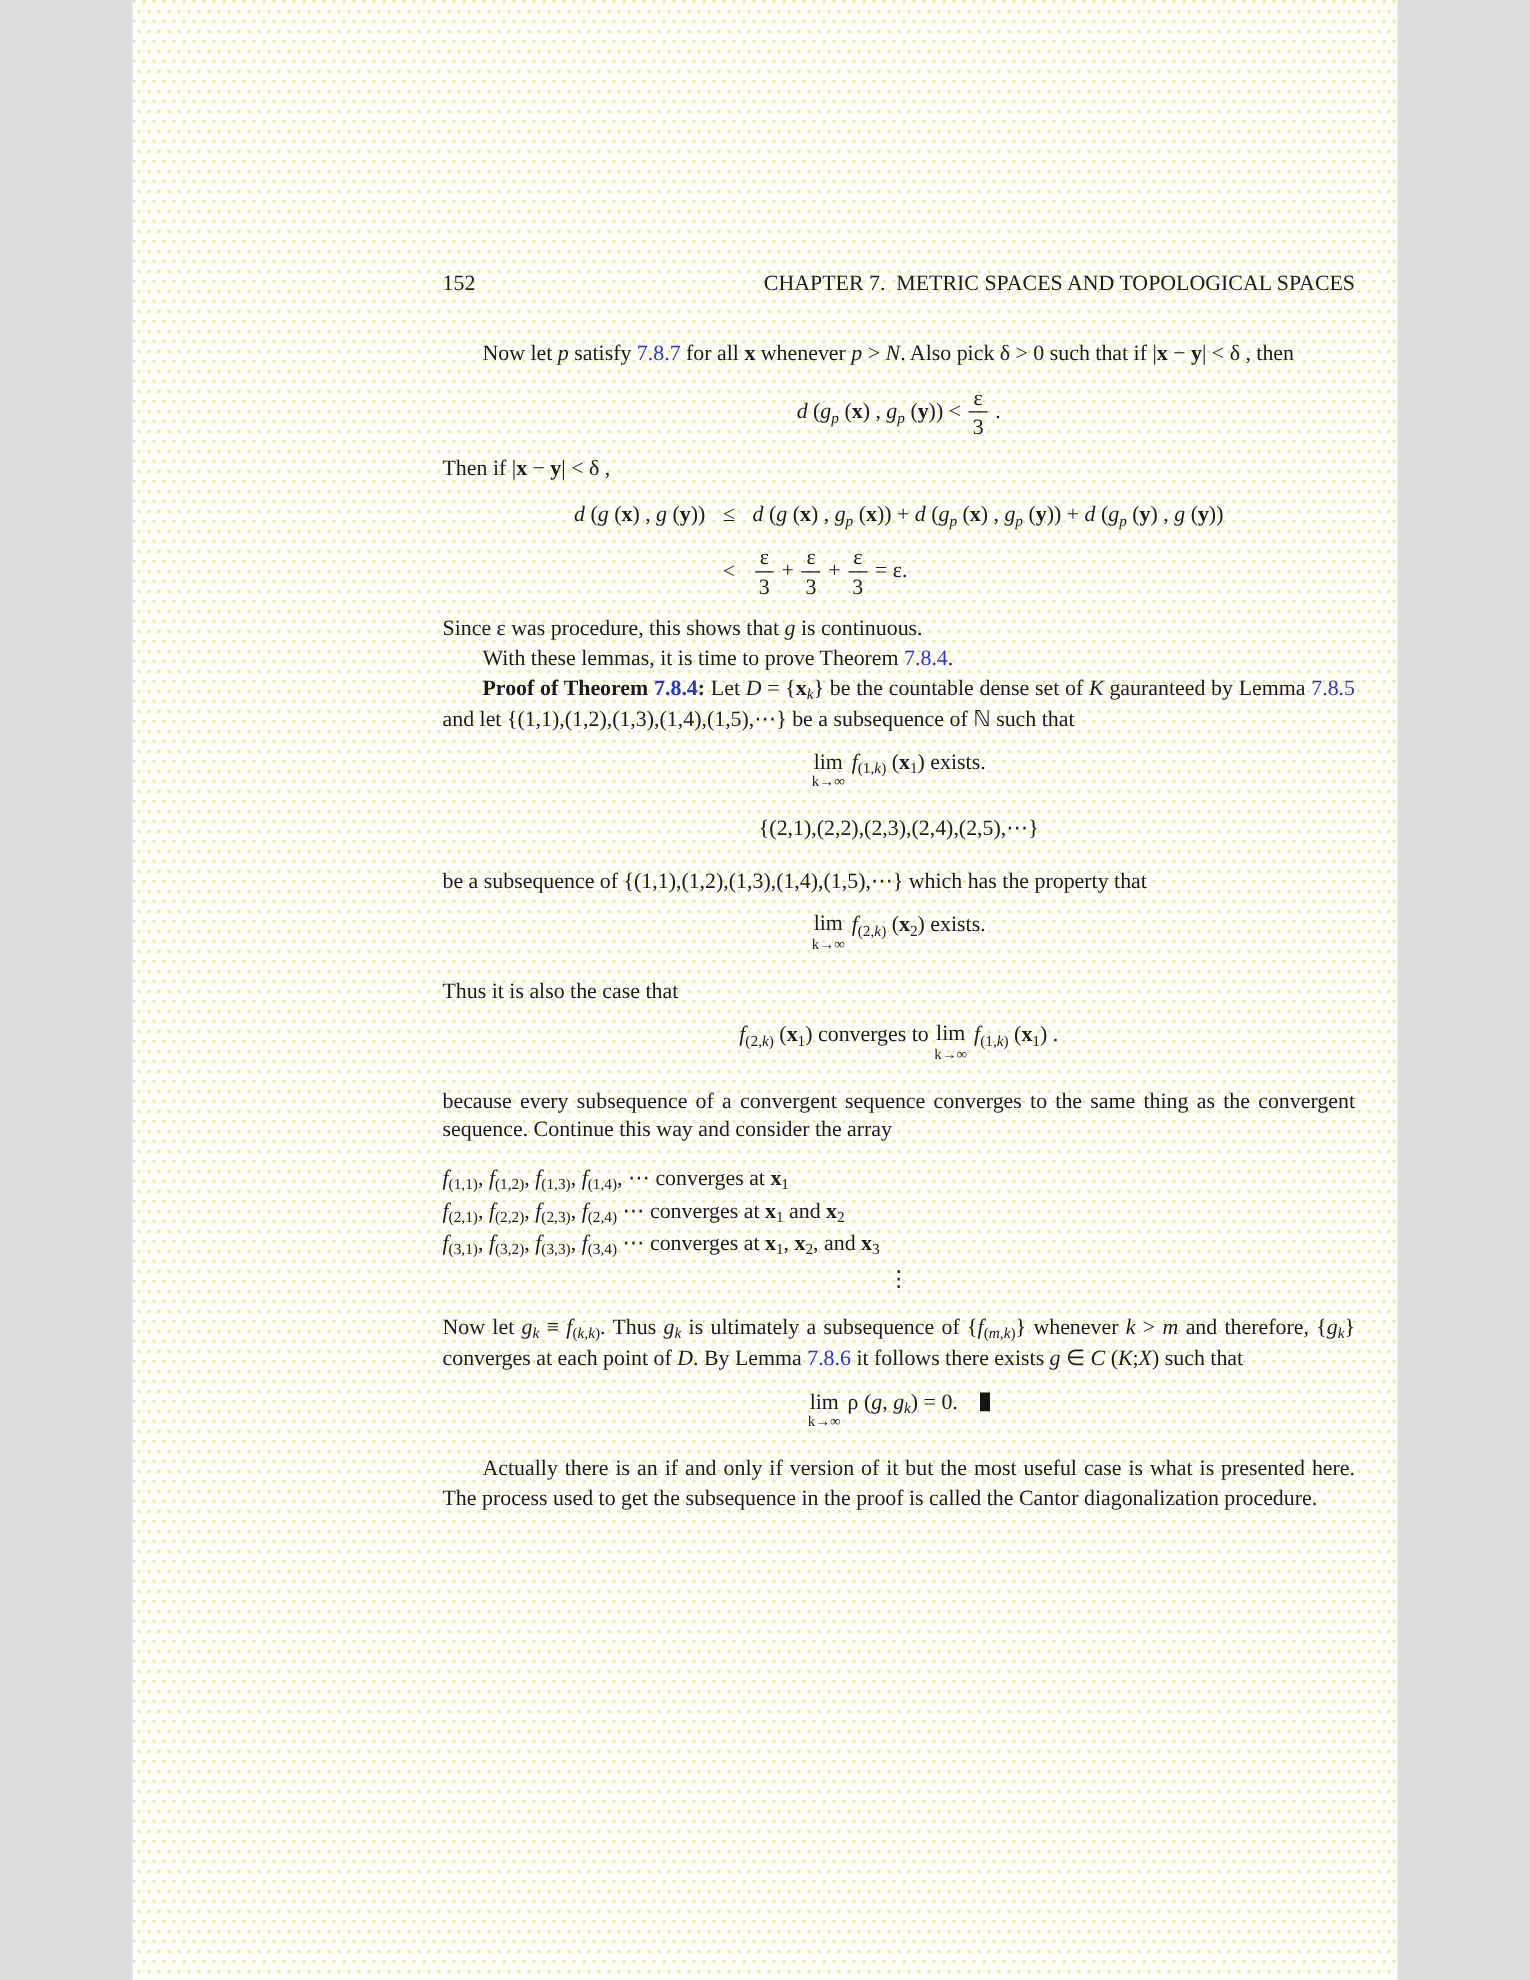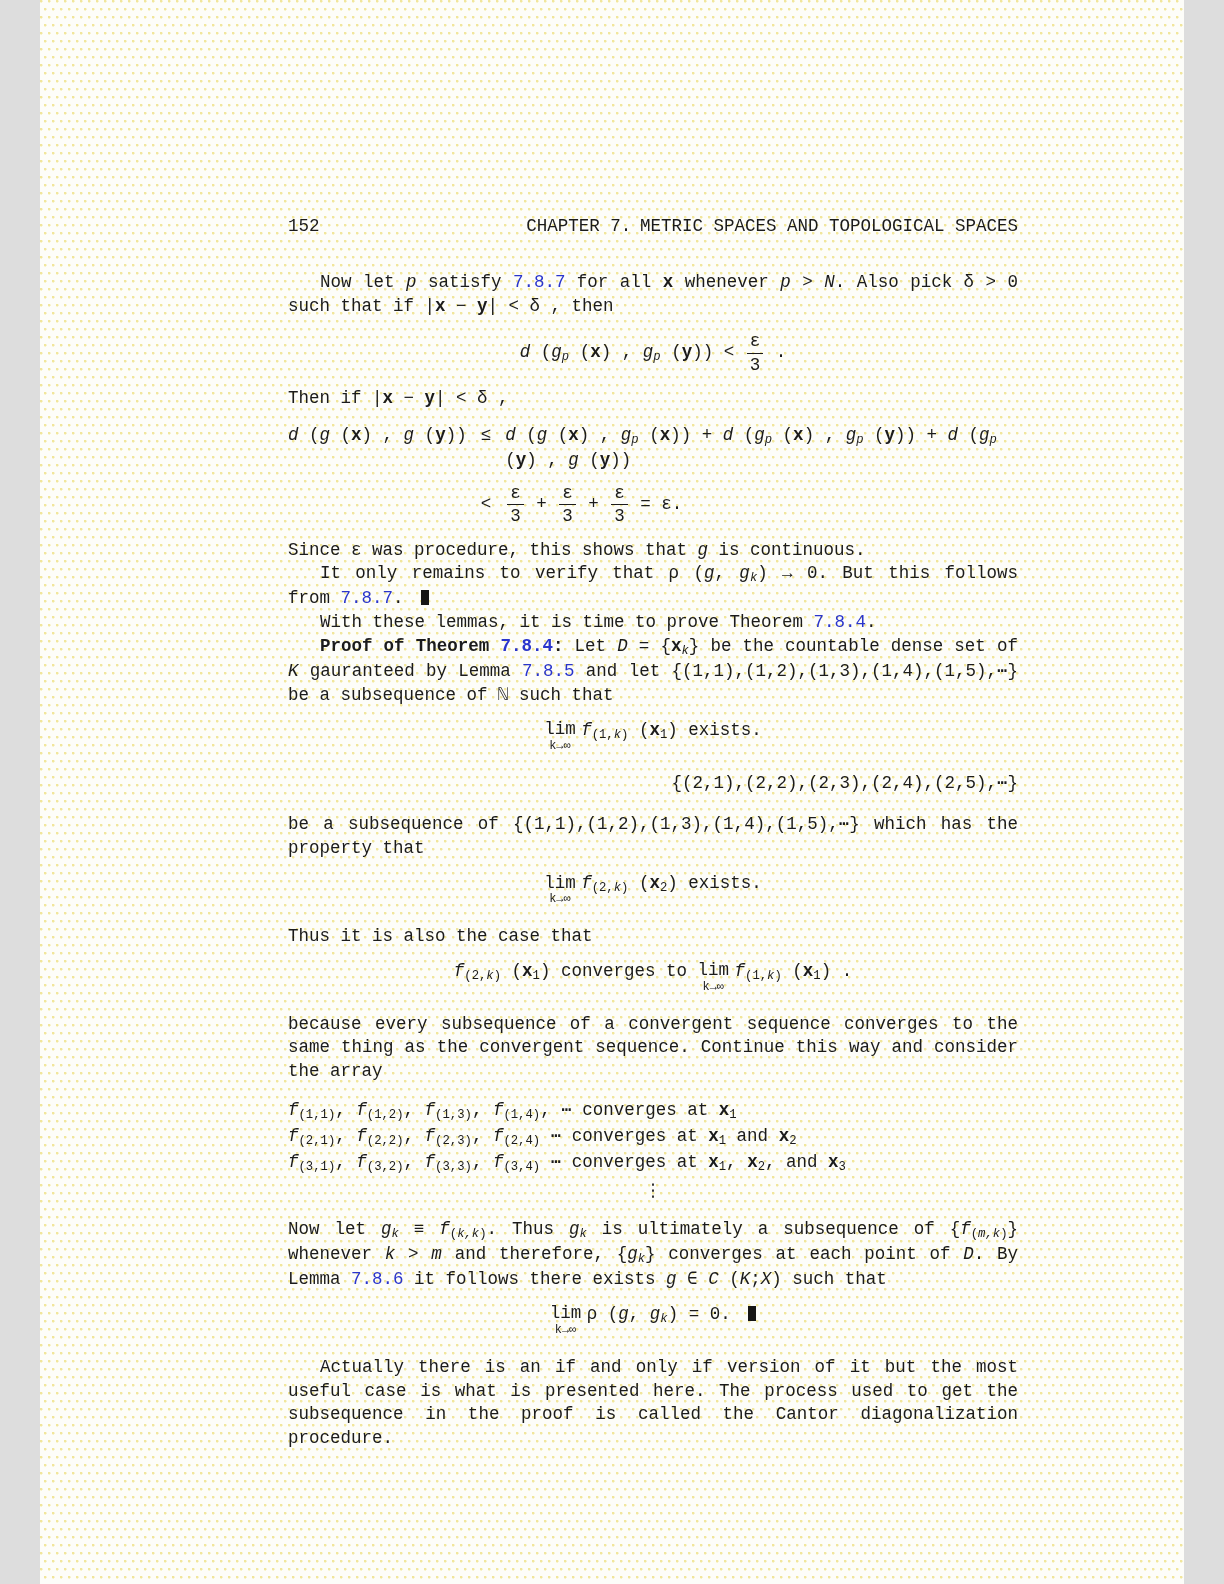--- a/index.html
+++ b/index.html
@@ -1,26 +1,26 @@
 <!DOCTYPE html>
 <html><head>
 <meta charset="utf-8">
 <style>
   html,body{margin:0;padding:0;}
   body{background:#ddd;}
   .page{
-    position:relative;width:1144px;height:1584px;margin:0 auto;overflow:hidden;
+    position:relative;width:1012px;height:1584px;margin:0 auto;overflow:hidden;
     background-color:#fdfdf9;
     background-image:
       radial-gradient(circle at 1.2px 1.2px, #f1e69c 1px, rgba(255,255,255,0) 1.7px),
       radial-gradient(circle at 1.2px 1.2px, #f1e69c 1px, rgba(255,255,255,0) 1.7px);
     background-size:8px 16px,8px 16px;
     background-position:0 0,4px 8px;
     color:#1b1b1b;
-    font-family:Liberation Mono, monospace;
+    font-family:Liberation Serif, serif;
     font-size:17.5px;line-height:1.36;
   }
   .content{position:absolute;left:248px;top:215px;width:730px;}
   .pagehead{display:flex;justify-content:space-between;margin-bottom:32px;}
   .para{margin:0;text-align:justify;}
   .indent{text-indent:32px;}
   .disp{text-align:center;margin:13px 0;}
   .disp-lim{margin:11px 0 19px;}
   .r-t{}
   .r-i{font-style:italic;}
@@ -66,28 +66,27 @@
         <span class="al-lhs"><span class="r-i">d</span><span class="r-t"> (</span><span class="r-i">g</span><span class="r-t"> (</span><span class="r-b">x</span><span class="r-t">) , </span><span class="r-i">g</span><span class="r-t"> (</span><span class="r-b">y</span><span class="r-t">))</span></span>
         <span class="al-rel"><span class="r-t">≤</span></span>
         <span class="al-rhs"><span class="r-i">d</span><span class="r-t"> (</span><span class="r-i">g</span><span class="r-t"> (</span><span class="r-b">x</span><span class="r-t">) , </span><span class="r-i">g</span><span class="r-subi">p</span><span class="r-t"> (</span><span class="r-b">x</span><span class="r-t">)) + </span><span class="r-i">d</span><span class="r-t"> (</span><span class="r-i">g</span><span class="r-subi">p</span><span class="r-t"> (</span><span class="r-b">x</span><span class="r-t">) , </span><span class="r-i">g</span><span class="r-subi">p</span><span class="r-t"> (</span><span class="r-b">y</span><span class="r-t">)) + </span><span class="r-i">d</span><span class="r-t"> (</span><span class="r-i">g</span><span class="r-subi">p</span><span class="r-t"> (</span><span class="r-b">y</span><span class="r-t">) , </span><span class="r-i">g</span><span class="r-t"> (</span><span class="r-b">y</span><span class="r-t">))</span></span>
         <span class="al-lhs"></span>
         <span class="al-rel"><span class="r-t">&lt;</span></span>
         <span class="al-rhs"><span class="frac"><span class="num">ε</span><span class="den">3</span></span><span class="r-t"> + </span><span class="frac"><span class="num">ε</span><span class="den">3</span></span><span class="r-t"> + </span><span class="frac"><span class="num">ε</span><span class="den">3</span></span><span class="r-t"> = ε.</span></span>
       </div>
     </div>
 
     <p class="para"><span class="r-t">Since ε was procedure, this shows that </span><span class="r-i">g</span><span class="r-t"> is continuous.</span></p>
-    <p class="para indent"><span class="r-t">It only remains to verify that ρ (</span><span class="r-i">g</span><span class="r-t">, </span><span class="r-i">g</span><span class="r-subi">k</span><span class="r-t">) → 0. But this follows from </span><span class="r-l">7.8.7</span><span class="r-t">. </span><span class="qed"></span></p>
     <p class="para indent"><span class="r-t">With these lemmas, it is time to prove Theorem </span><span class="r-l">7.8.4</span><span class="r-t">.</span></p>
     <p class="para indent"><span class="r-b">Proof of Theorem </span><span class="r-bl">7.8.4</span><span class="r-b">:</span><span class="r-t"> Let </span><span class="r-i">D</span><span class="r-t"> = {</span><span class="r-b">x</span><span class="r-subi">k</span><span class="r-t">} be the countable dense set of </span><span class="r-i">K</span><span class="r-t"> gauranteed by Lemma </span><span class="r-l">7.8.5</span><span class="r-t"> and let {(1,1),(1,2),(1,3),(1,4),(1,5),⋯} be a subsequence of ℕ such that</span></p>
 
     <div class="disp disp-lim"><span class="lim"><span class="ltop">lim</span><span class="lunder">k→∞</span></span><span class="r-t"> </span><span class="r-i">f</span><span class="r-sub">(1,</span><span class="r-subi">k</span><span class="r-sub">)</span><span class="r-t"> (</span><span class="r-b">x</span><span class="r-sub">1</span><span class="r-t">) exists.</span></div>
 
 
-    <div class="disp" style="margin:0 0 18px;text-align:right;"><span class="r-t">{(2,1),(2,2),(2,3),(2,4),(2,5),⋯}</span></div>
+    <div class="disp" style="margin:0 0 18px;"><span class="r-t">{(2,1),(2,2),(2,3),(2,4),(2,5),⋯}</span></div>
 
     <p class="para"><span class="r-t">be a subsequence of {(1,1),(1,2),(1,3),(1,4),(1,5),⋯} which has the property that</span></p>
 
     <div class="disp disp-lim"><span class="lim"><span class="ltop">lim</span><span class="lunder">k→∞</span></span><span class="r-t"> </span><span class="r-i">f</span><span class="r-sub">(2,</span><span class="r-subi">k</span><span class="r-sub">)</span><span class="r-t"> (</span><span class="r-b">x</span><span class="r-sub">2</span><span class="r-t">) exists.</span></div>
 
     <p class="para"><span class="r-t">Thus it is also the case that</span></p>
 
     <div class="disp disp-lim"><span class="r-i">f</span><span class="r-sub">(2,</span><span class="r-subi">k</span><span class="r-sub">)</span><span class="r-t"> (</span><span class="r-b">x</span><span class="r-sub">1</span><span class="r-t">) converges to </span><span class="lim"><span class="ltop">lim</span><span class="lunder">k→∞</span></span><span class="r-t"> </span><span class="r-i">f</span><span class="r-sub">(1,</span><span class="r-subi">k</span><span class="r-sub">)</span><span class="r-t"> (</span><span class="r-b">x</span><span class="r-sub">1</span><span class="r-t">) .</span></div>
 
     <p class="para"><span class="r-t">because every subsequence of a convergent sequence converges to the same thing as the convergent sequence. Continue this way and consider the array</span></p>

